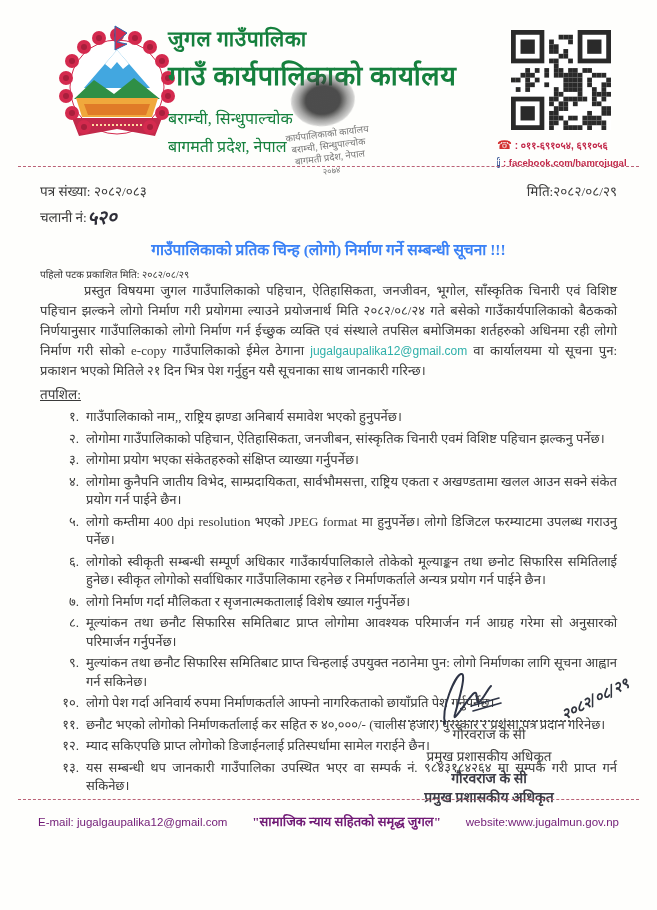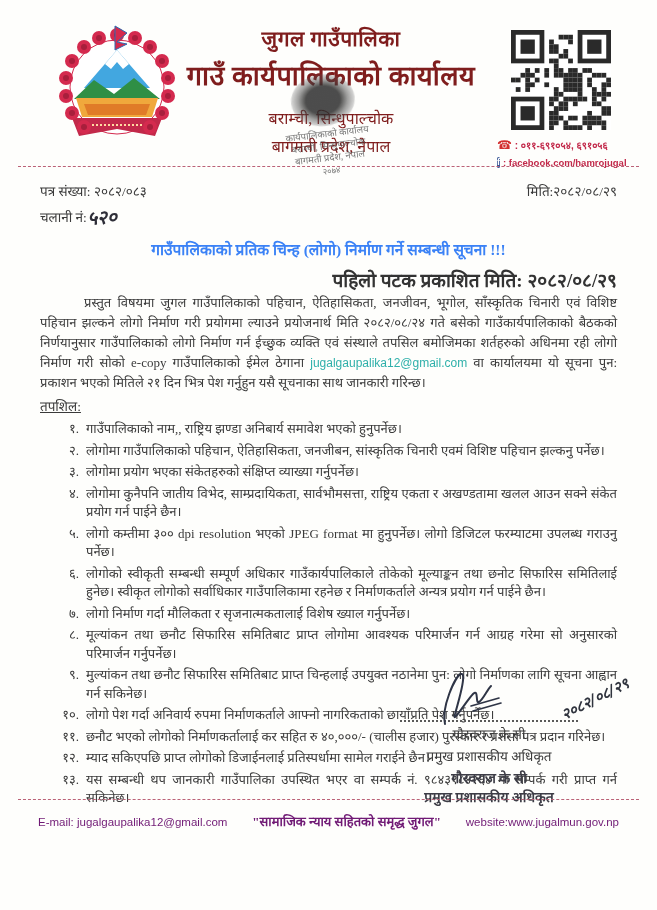--- a/index.html
+++ b/index.html
@@ -6,21 +6,21 @@
   html,body { background:#e9e9e9; }
   .page {
     position:relative; width:657px; height:910px; margin:0 auto;
     background:#fefefc; overflow:hidden;
     font-family:"Liberation Serif","DejaVu Serif",serif;
     color:#3a3a3a;
   }
   
   .header { position:relative; height:172px; }
   .emblem { position:absolute; left:54px; top:24px; width:126px; height:126px; }
-  .h-center { position:absolute; left:168px; width:326px; top:24px; text-align:center; color:#7f1d1d; }
+  .h-center { position:absolute; left:168px; width:326px; top:24px; text-align:left; color:#15803d; }
   .h-line1 { font-size:21px; font-weight:bold; letter-spacing:.5px; }
   .h-line2 { font-size:27px; font-weight:bold; margin-top:4px; letter-spacing:.5px; }
   .h-line3 { font-size:16px; margin-top:14px; }
   .h-line4 { font-size:16px; margin-top:6px; }
   .h-right { position:absolute; right:32px; top:30px; width:128px; }
   .qr { width:100px; height:100px; margin-left:14px; background:#fff; }
   .phone-row { margin-top:8px; font-size:10px; font-weight:bold; color:#c2294a; white-space:nowrap; font-family:"Liberation Sans","DejaVu Sans",sans-serif; }
   .phone-glyph { color:#d32f2f; font-size:12px; }
   .phone-glyph::before { content:"☎"; }
   .fb-row { margin-top:5px; font-size:9.5px; font-weight:bold; color:#c2294a; white-space:nowrap; font-family:"Liberation Sans","DejaVu Sans",sans-serif; display:flex; align-items:center; gap:3px; }
@@ -35,21 +35,21 @@
   .hstamp .yr { font-size:8.5px; margin-top:1px; }
   .header-sep { position:absolute; left:18px; right:18px; top:166px; border-top:1.6px dashed #bb6277; }
   
   .content { padding:0 40px; }
   .meta { display:flex; justify-content:space-between; margin-top:10px; font-size:13.5px; }
   .chalani { margin-top:2px; font-size:13.5px; }
   .chalani-value { display:inline-block; font-family:"DejaVu Sans",sans-serif; font-style:italic; font-weight:600;
                    font-size:19px; color:#2e2e38; transform:rotate(-4deg) translateY(2px); }
   
   .notice-title { text-align:center; font-weight:bold; font-size:15.5px; margin-top:10px; color:#3b82f6; }
-  .notice-sub   { text-align:right; font-weight:bold; font-size:19px; margin-top:7px; color:#333; }
+  .notice-sub   { text-align:left; font-weight:normal; font-size:10px; margin-top:7px; color:#333; }
   
   .body-para { margin-top:0; font-size:13px; line-height:20px; text-align:justify; text-indent:44px; }
   .email-link { color:#2fb0aa; font-family:"Liberation Sans","DejaVu Sans",sans-serif; font-size:12px; }
   .list-heading { margin-top:4px; font-size:13.5px; text-decoration:underline; }
   .list { margin-top:5px; }
   .list-item { display:flex; font-size:13px; line-height:18.5px; margin-bottom:3px; }
   .list-item .num { flex:0 0 46px; text-align:right; padding-right:7px; }
   .list-item .txt { flex:1; text-align:justify; }
   
   .sig-block { position:absolute; right:28px; top:684px; width:280px; text-align:center; }
@@ -319,21 +319,21 @@
       <div class="list-item">
           <span class="num">३.</span>
           <span class="txt">लोगोमा प्रयोग भएका संकेतहरुको संक्षिप्त व्याख्या गर्नुपर्नेछ।</span>
         </div>
       <div class="list-item">
           <span class="num">४.</span>
           <span class="txt">लोगोमा कुनैपनि जातीय विभेद, साम्प्रदायिकता, सार्वभौमसत्ता, राष्ट्रिय एकता र अखण्डतामा खलल आउन सक्ने संकेत प्रयोग गर्न पाईने छैन।</span>
         </div>
       <div class="list-item">
           <span class="num">५.</span>
-          <span class="txt">लोगो कम्तीमा ३०० dpi resolution भएको JPEG format मा हुनुपर्नेछ। लोगो डिजिटल फरम्याटमा उपलब्ध गराउनु पर्नेछ।</span>
+          <span class="txt">लोगो कम्तीमा 400 dpi resolution भएको JPEG format मा हुनुपर्नेछ। लोगो डिजिटल फरम्याटमा उपलब्ध गराउनु पर्नेछ।</span>
         </div>
       <div class="list-item">
           <span class="num">६.</span>
           <span class="txt">लोगोको स्वीकृती सम्बन्धी सम्पूर्ण अधिकार गाउँकार्यपालिकाले तोकेको मूल्याङ्कन तथा छनोट सिफारिस समितिलाई हुनेछ। स्वीकृत लोगोको सर्वाधिकार गाउँपालिकामा रहनेछ र निर्माणकर्ताले अन्यत्र प्रयोग गर्न पाईने छैन।</span>
         </div>
       <div class="list-item">
           <span class="num">७.</span>
           <span class="txt">लोगो निर्माण गर्दा मौलिकता र सृजनात्मकतालाई विशेष ख्याल गर्नुपर्नेछ।</span>
         </div>
       <div class="list-item">

